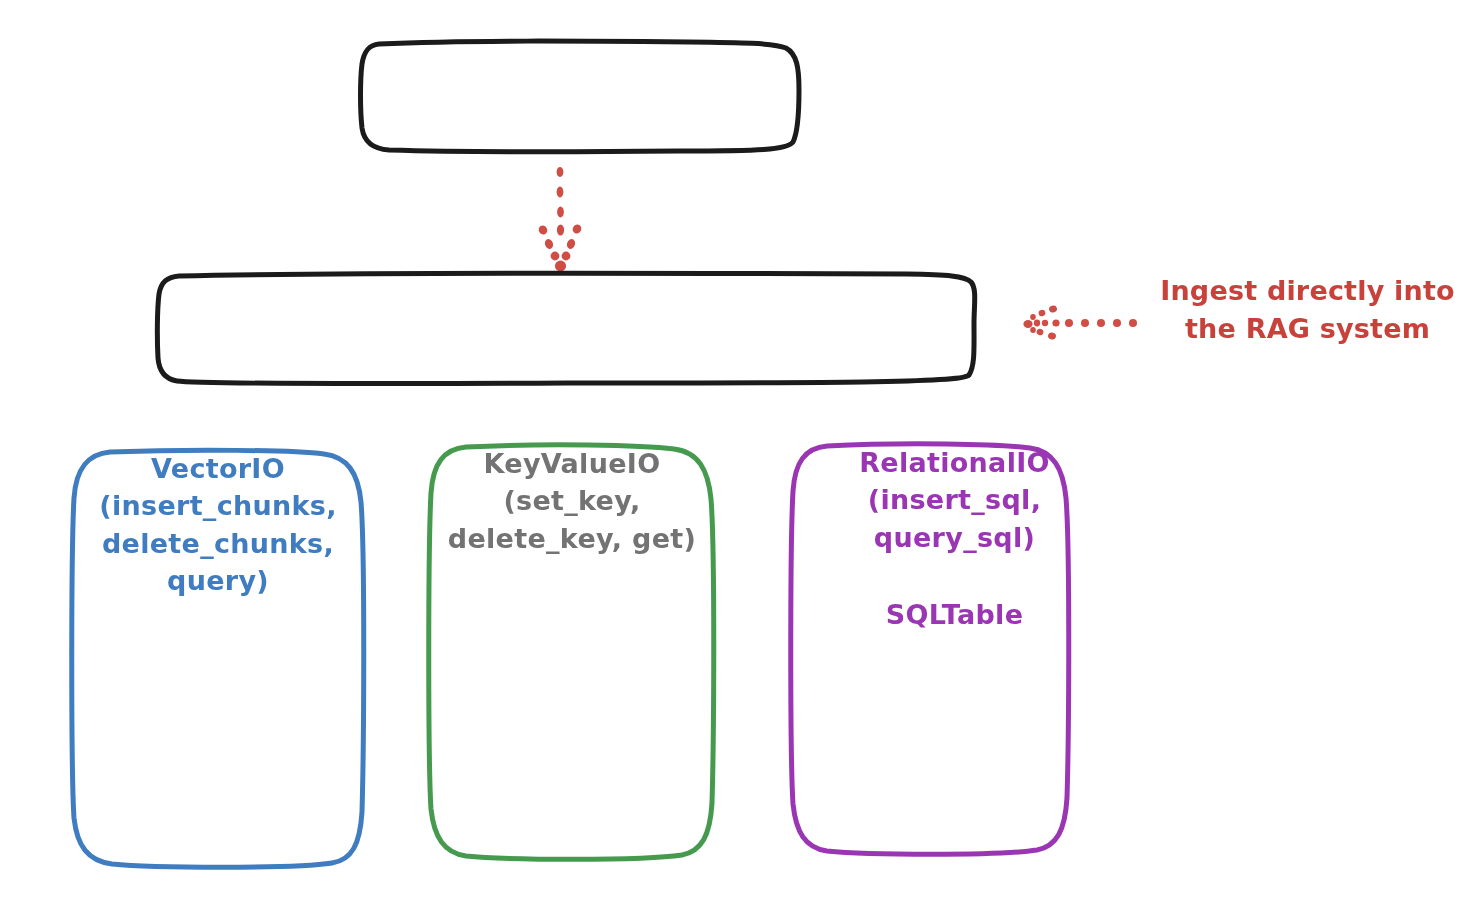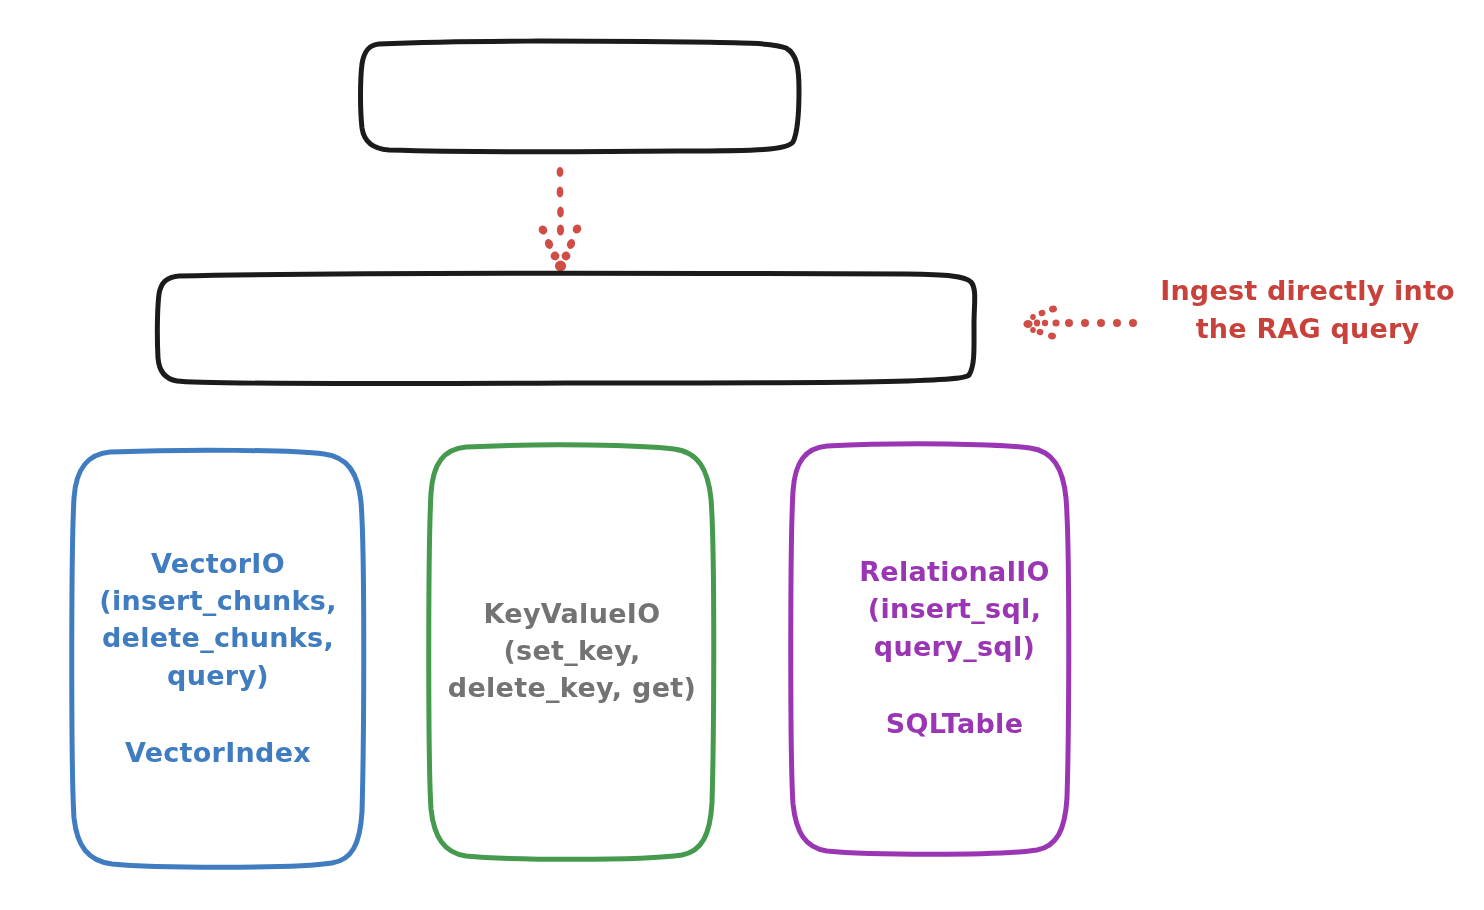--- a/index.html
+++ b/index.html
@@ -15,21 +15,20 @@
     position: relative;
     width: 1484px;
     height: 910px;
     background: #ffffff;
     overflow: hidden;
   }
   .node {
     position: absolute;
     box-sizing: border-box;
     display: flex;
-    align-items: center;
     justify-content: center;
     text-align: center;
     background: #ffffff;
   }
   .node-label {
     white-space: pre-line;
     line-height: 1.30;
     letter-spacing: 0.3px;
   }
 
@@ -186,36 +185,35 @@
         <ellipse cx="8" cy="24" rx="4.6" ry="4"></ellipse>
         <ellipse cx="22" cy="13" rx="3.4" ry="3.2" transform="rotate(-20 22 13)"></ellipse>
         <ellipse cx="33" cy="9" rx="4" ry="3.4" transform="rotate(-20 33 9)"></ellipse>
         <ellipse cx="20" cy="32" rx="3.4" ry="3.2" transform="rotate(20 20 32)"></ellipse>
         <ellipse cx="32" cy="36" rx="4" ry="3.4" transform="rotate(20 32 36)"></ellipse>
         <ellipse cx="13" cy="17" rx="2.8" ry="3"></ellipse>
         <ellipse cx="13" cy="30" rx="2.8" ry="3"></ellipse>
       </g>
     </svg>
     <div id="ingest-text">Ingest directly into
-the RAG query</div>
+the RAG system</div>
   </div>
 
   <div class="node provider" id="vector-box">
     <svg class="sketch-border" viewBox="0 0 312 432" preserveAspectRatio="none">
       <path d="M48,10 C130,7 230,8 262,12 C285,15 296,30 299,60
                C303,110 302,300 300,370 C298,402 290,418 270,421
                C230,427 90,426 50,422 C26,419 15,404 12,376
                C9,330 9,110 12,56 C14,26 26,12 48,10 Z" fill="#ffffff" stroke="#3f7cc0" stroke-width="5" stroke-linecap="round" stroke-linejoin="round"></path>
     </svg>
     <div style="position:relative;">
       <div class="node-label">VectorIO
 (insert_chunks,
 delete_chunks,
 query)</div>
-      <div class="node-label" style="margin-top:40px;">VectorIndex</div>
     </div>
   </div>
 
   <div class="node provider" id="keyvalue-box">
     <svg class="sketch-border" viewBox="0 0 304 427" preserveAspectRatio="none">
       <path d="M46,10 C126,6 222,8 254,12 C278,15 288,32 291,62
                C295,112 294,298 292,366 C290,398 282,414 262,418
                C222,424 86,423 46,419 C24,416 14,400 11,372
                C8,326 8,110 11,56 C13,26 24,12 46,10 Z" fill="#ffffff" stroke="#459a4e" stroke-width="5" stroke-linecap="round" stroke-linejoin="round"></path>
     </svg>

